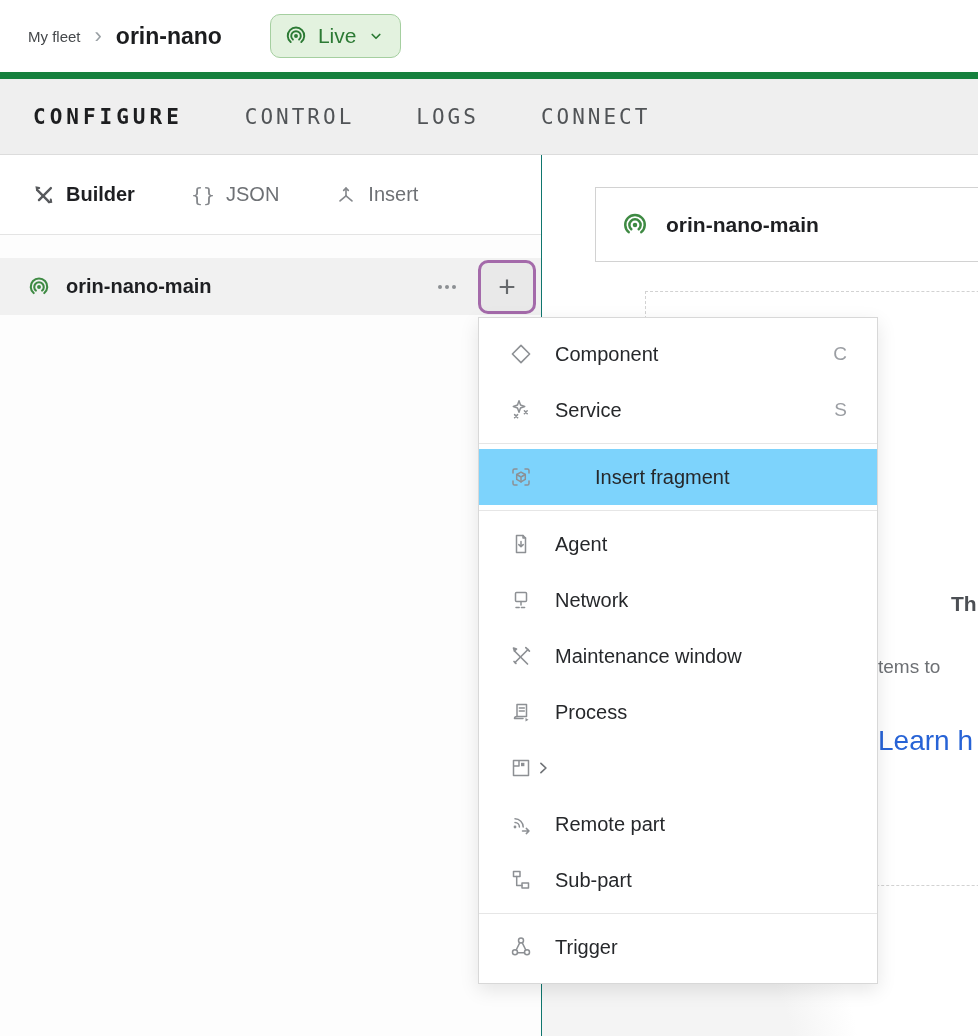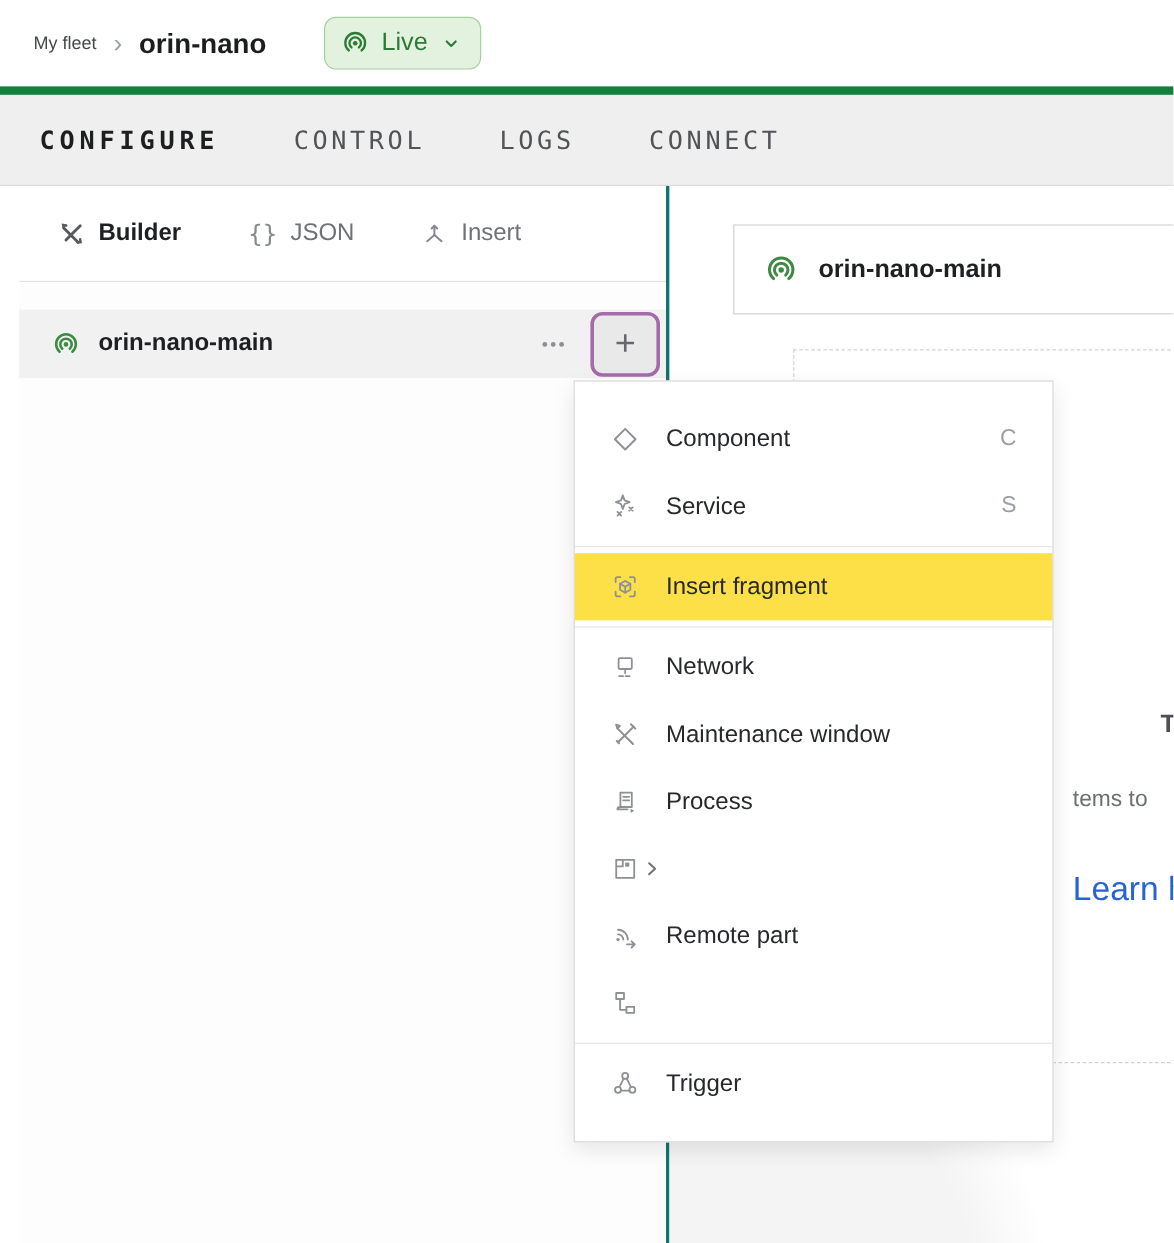--- a/index.html
+++ b/index.html
@@ -18,21 +18,21 @@
 
   
   .tabbar { height:83px; background:#efefef; border-top:7px solid #15803d; border-bottom:1px solid #dcdcdc;
     display:flex; align-items:center; padding-left:33px; gap:62px;
     font-family:"DejaVu Sans Mono", monospace; font-size:21px; }
   .tab { color:#515457; letter-spacing:3px; cursor:pointer; }
   .tab.active { color:#1d1e20; font-weight:bold; letter-spacing:4px; }
 
   
   .main { display:flex; height:881px; }
-  .left-panel { width:542px; border-right:3px solid #0f766e; background:#fdfdfd;margin-left:16px; }
+  .left-panel { width:542px; border-right:1px solid #0f766e; background:#fdfdfd; }
 
   .subtabs { height:80px; border-bottom:1px solid #e4e4e4; display:flex; align-items:center;
     padding-left:33px; gap:56px; background:#fff; }
   .subtab { display:flex; align-items:center; gap:11px; font-size:20px; color:#6e7175; cursor:pointer; }
   .subtab.active { color:#1e1f22; font-weight:bold; }
   .subtab .glyph { font-family:"DejaVu Sans Mono", monospace; font-size:20px; color:#85888c; }
 
   .part-row { margin-top:23px; height:57px; background:#f1f1f1; display:flex; align-items:center;
     padding-left:28px; padding-right:5px; cursor:pointer; }
   .part-row .label { font-size:20px; font-weight:bold; color:#1e1f22; margin-left:16px; flex:1; }
@@ -50,24 +50,24 @@
   .dropzone { position:absolute; left:103px; top:136px; width:400px; height:595px;
     border:1.5px dashed #d2d2d2; }
   .empty-heading { position:absolute; left:409px; top:437px; font-size:21px; font-weight:bold;
     color:#4c4f54; white-space:nowrap; }
   .empty-body { position:absolute; left:336px; top:501px; font-size:19px; color:#6d7074; white-space:nowrap; }
   .empty-link { position:absolute; left:336px; top:570px; font-size:28px; color:#2763d6;
     white-space:nowrap; cursor:pointer; }
 
   
   .menu { position:absolute; left:478px; top:317px; width:400px; z-index:10; background:#fff;
-    border:1px solid #d8d8d8; box-shadow:0 6px 18px rgba(0,0,0,0.10); padding:20px 0; }
+    border:1px solid #d8d8d8; box-shadow:0 6px 18px rgba(0,0,0,0.10); padding:8px 0; }
   .menu-divider { border:none; border-top:1px solid #e6e6e6; margin:5px 0; }
   .menu-item { height:56px; display:flex; align-items:center; padding:0 30px; cursor:pointer; }
-  .menu-item.highlight { background:#fde047; }
+  .menu-item.highlight { background:#7dd3fc;gap:40px; }
   .menu-item .mi-icon { width:24px; height:24px; flex:0 0 24px; display:flex; align-items:center; justify-content:center; }
   .menu-item .mi-label { margin-left:22px; font-size:20px; color:#26282b; flex:1; }
   .menu-item .mi-shortcut { font-size:19px; color:#9b9ea3; }
   svg { display:block; }
 </style>
 </head>
 <body>
 
 <div class="app">
 
@@ -210,20 +210,30 @@
             <path d="M8 20 H5.6 Q4 20 4 18.4 V16"></path>
           <path d="M12 7.1 l4.3 2.4 v4.9 L12 16.9 l-4.3 -2.5 V9.5 Z"></path>
           <path d="M7.7 9.5 L12 12 l4.3 -2.5 M12 12 v4.9"></path>
         </svg>
       </span>
       <span class="mi-label">Insert fragment</span>
     </div>
 
     <hr class="menu-divider">
 
+    <div class="menu-item">
+      <span class="mi-icon">
+        <svg width="24" height="24" viewBox="0 0 24 24" fill="none" stroke="#8d9094" stroke-width="1.5" stroke-linecap="round" stroke-linejoin="round">
+          <path d="M7.5 3.5 H14 L16.5 6 V20.5 H7.5 Z"></path>
+            <path d="M14 3.5 V6 H16.5"></path>
+          <path d="M12 9.5 v5 M9.8 12.6 L12 14.8 L14.2 12.6"></path>
+        </svg>
+      </span>
+      <span class="mi-label">Agent</span>
+    </div>
 
     <div class="menu-item">
       <span class="mi-icon">
         <svg width="24" height="24" viewBox="0 0 24 24" fill="none" stroke="#8d9094" stroke-width="1.5" stroke-linecap="round" stroke-linejoin="round">
           <rect x="6.5" y="4.5" width="11" height="9" rx="1"></rect>
           <path d="M12 13.5 v3.5"></path>
             <path d="M7 19.5 h10" stroke-dasharray="3.2 2.2"></path>
         </svg>
       </span>
       <span class="mi-label">Network</span>
@@ -281,20 +291,21 @@
     </div>
 
     <div class="menu-item">
       <span class="mi-icon">
         <svg width="24" height="24" viewBox="0 0 24 24" fill="none" stroke="#8d9094" stroke-width="1.5" stroke-linecap="round" stroke-linejoin="round">
           <rect x="4.5" y="3.5" width="6.5" height="5"></rect>
           <rect x="13" y="15" width="6.5" height="5"></rect>
           <path d="M7.7 8.5 V17.5 H13"></path>
         </svg>
       </span>
+      <span class="mi-label">Sub-part</span>
     </div>
 
     <hr class="menu-divider">
 
     <div class="menu-item">
       <span class="mi-icon">
         <svg width="24" height="24" viewBox="0 0 24 24" fill="none" stroke="#8d9094" stroke-width="1.5" stroke-linecap="round">
           <circle cx="12" cy="5.6" r="2.5"></circle>
           <circle cx="6" cy="17.2" r="2.5"></circle>
           <circle cx="18" cy="17.2" r="2.5"></circle>

